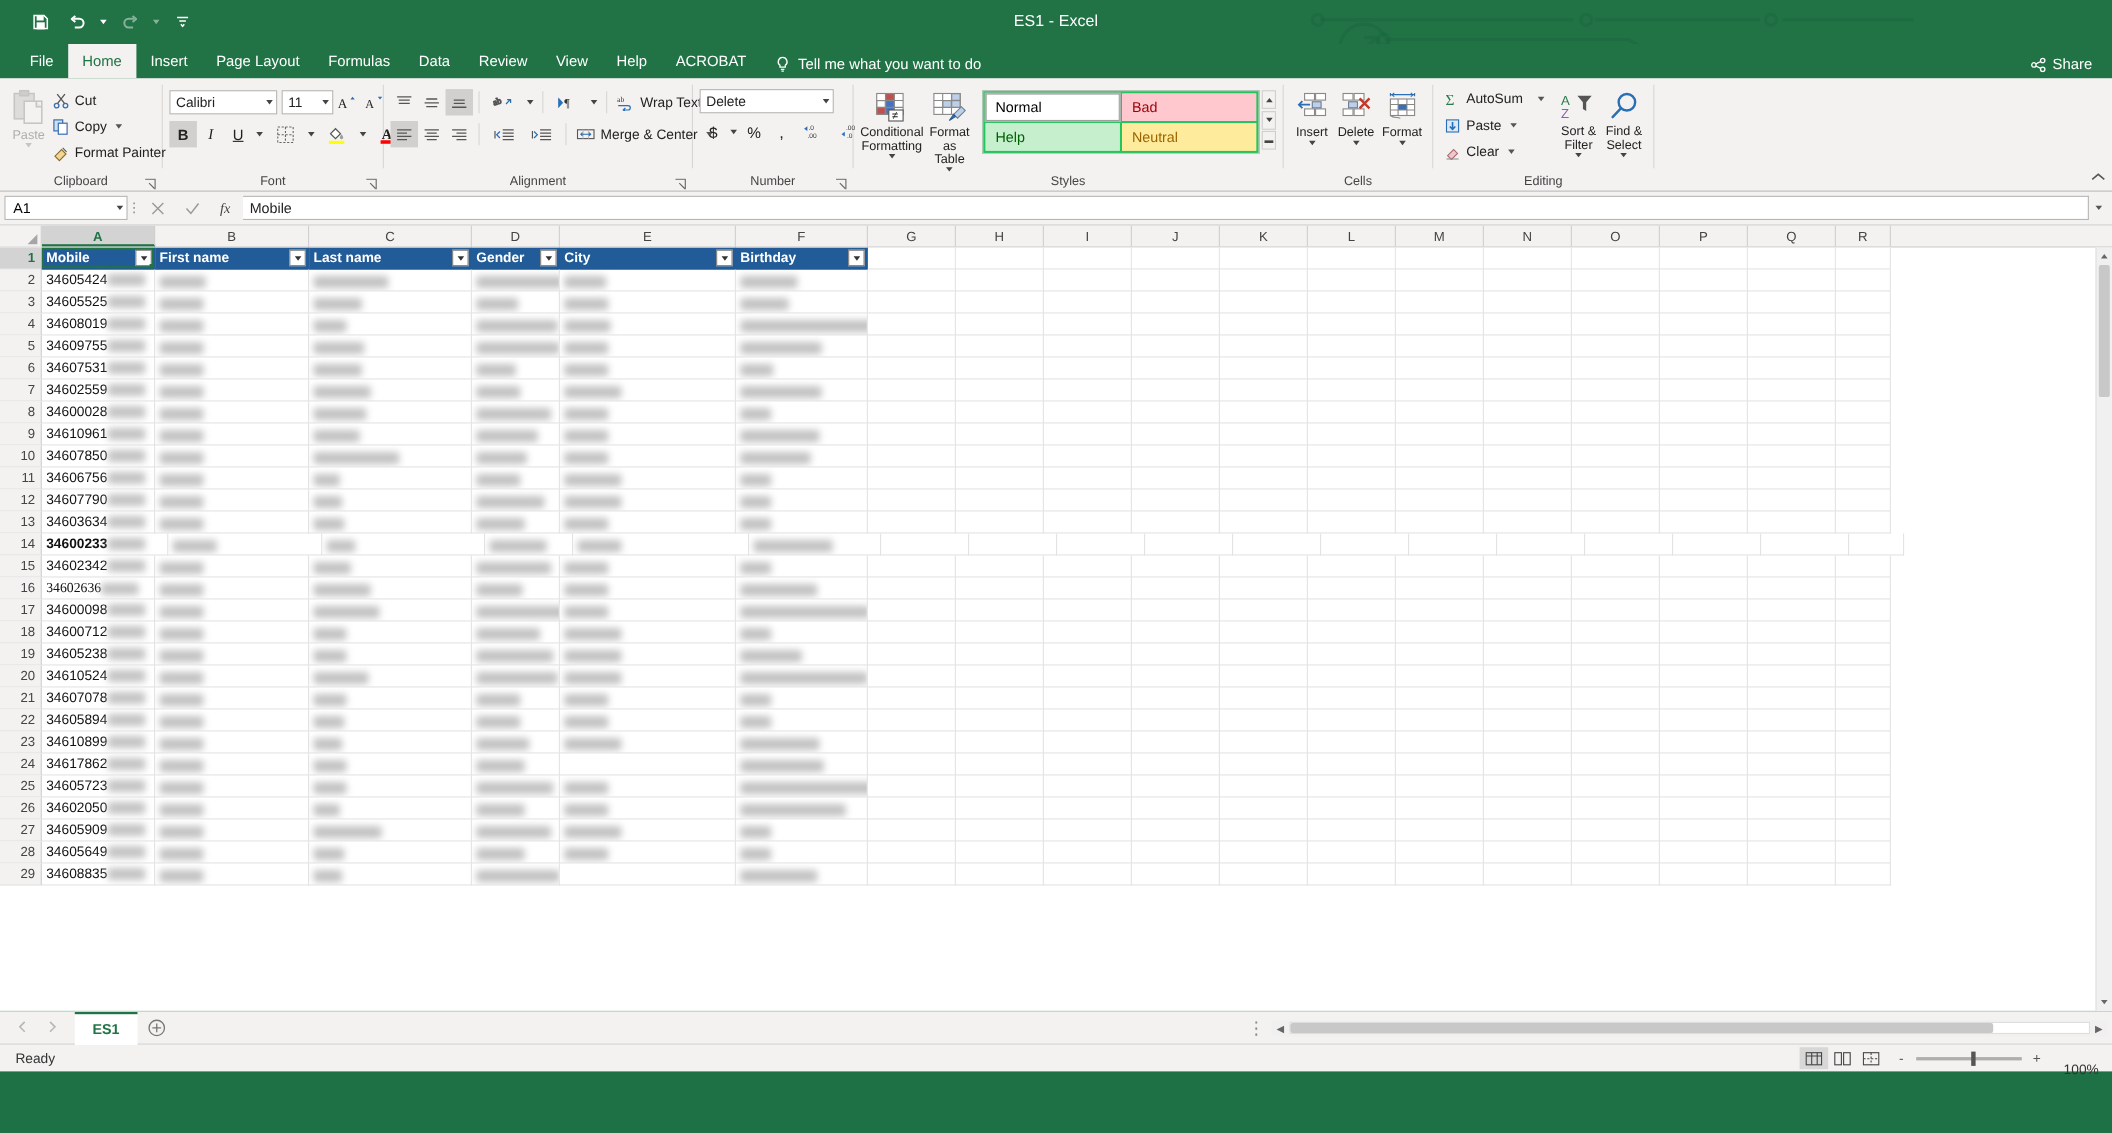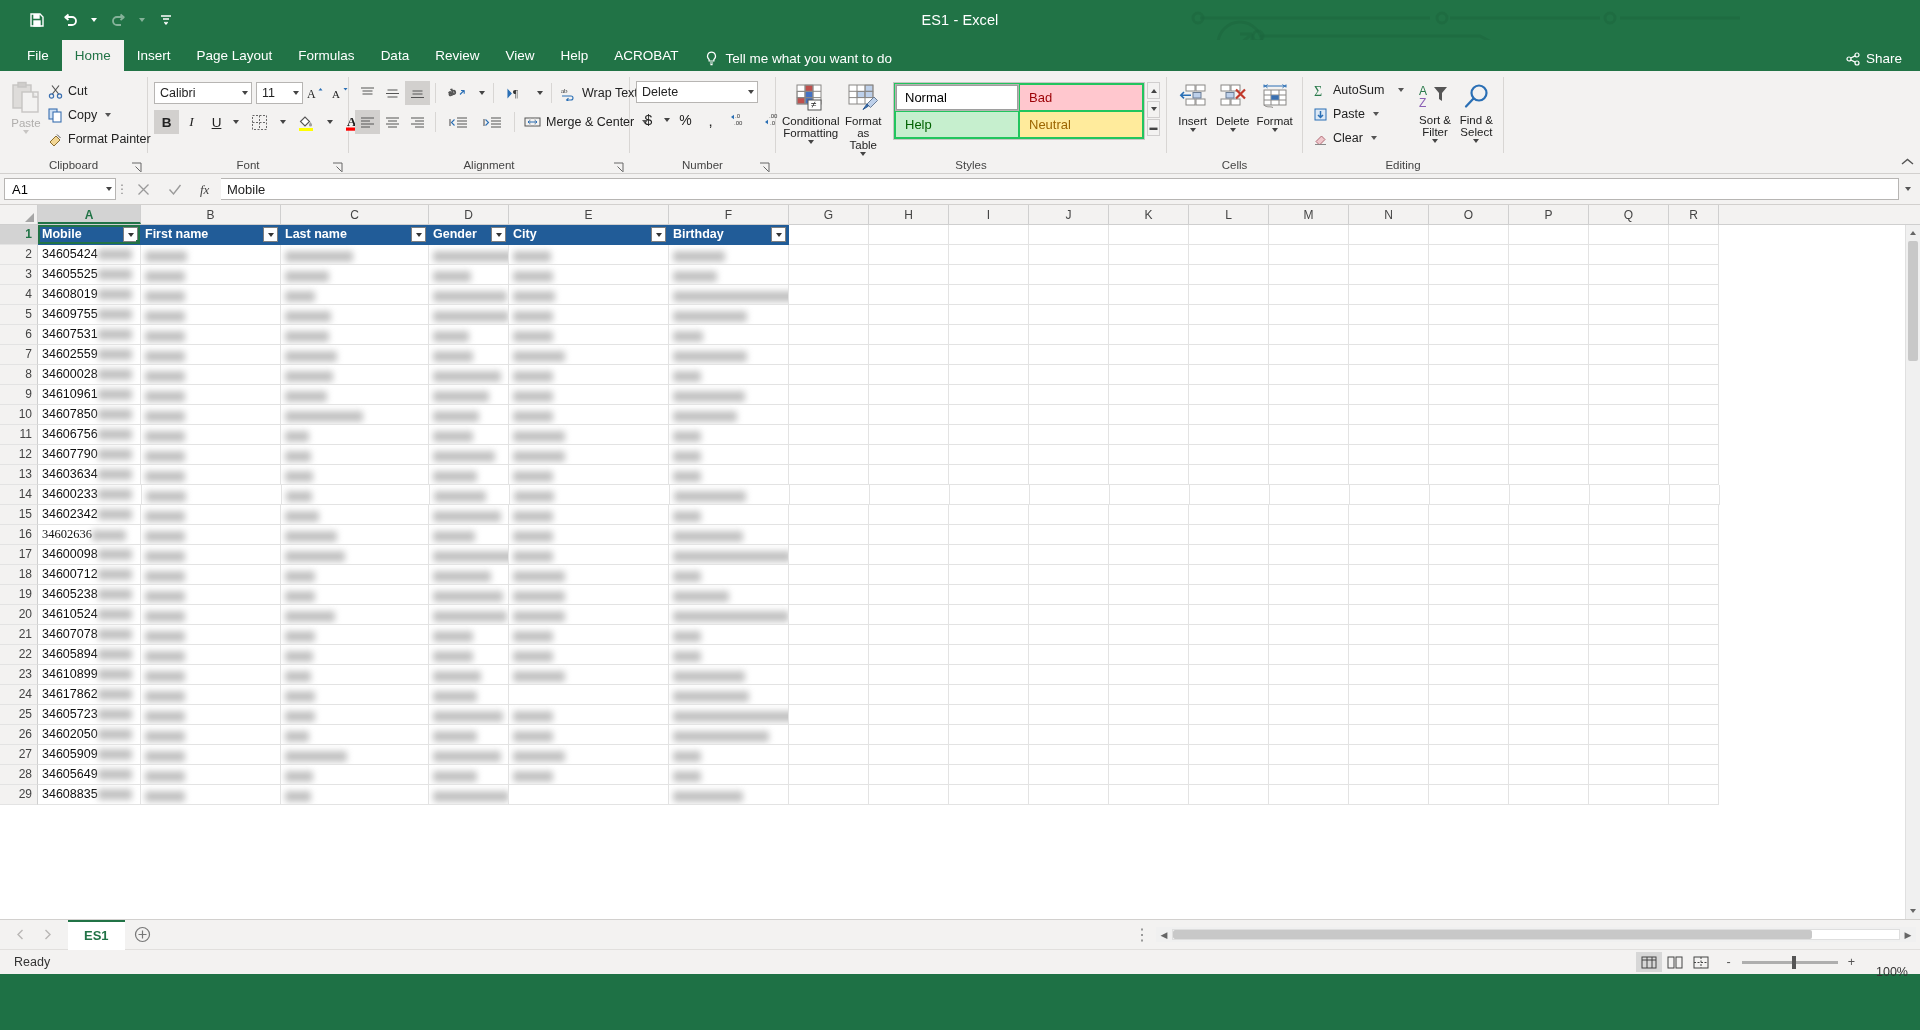--- a/index.html
+++ b/index.html
@@ -1019,21 +1019,21 @@
           <div class="cell" style="width: 80px;"></div>
           <div class="cell" style="width: 80px;"></div>
           <div class="cell" style="width: 80px;"></div>
           <div class="cell" style="width: 80px;"></div>
           <div class="cell" style="width: 80px;"></div>
           <div class="cell" style="width: 80px;"></div>
           <div class="cell" style="width: 50px;"></div>
         </div>
         <div class="row">
           <div class="rh">14</div>
-          <div class="cell" style="width: 104px;">34600233<span class="blur" style="width: 34px;"></span></div>
+          <div class="cell" style="width: 115px; font-weight: bold;">34600233<span class="blur" style="width: 34px;"></span></div>
           <div class="cell" style="width: 140px;"><span class="blur" style="width: 40px; margin-top: 4px;"></span></div>
           <div class="cell" style="width: 148px;"><span class="blur" style="width: 26px; margin-top: 4px;"></span></div>
           <div class="cell" style="width: 80px;"><span class="blur" style="width: 52px; margin-top: 4px;"></span></div>
           <div class="cell" style="width: 160px;"><span class="blur" style="width: 40px; margin-top: 4px;"></span></div>
           <div class="cell" style="width: 120px;"><span class="blur" style="width: 72px; margin-top: 4px;"></span></div>
           <div class="cell" style="width: 80px;"></div>
           <div class="cell" style="width: 80px;"></div>
           <div class="cell" style="width: 80px;"></div>
           <div class="cell" style="width: 80px;"></div>
           <div class="cell" style="width: 80px;"></div>

